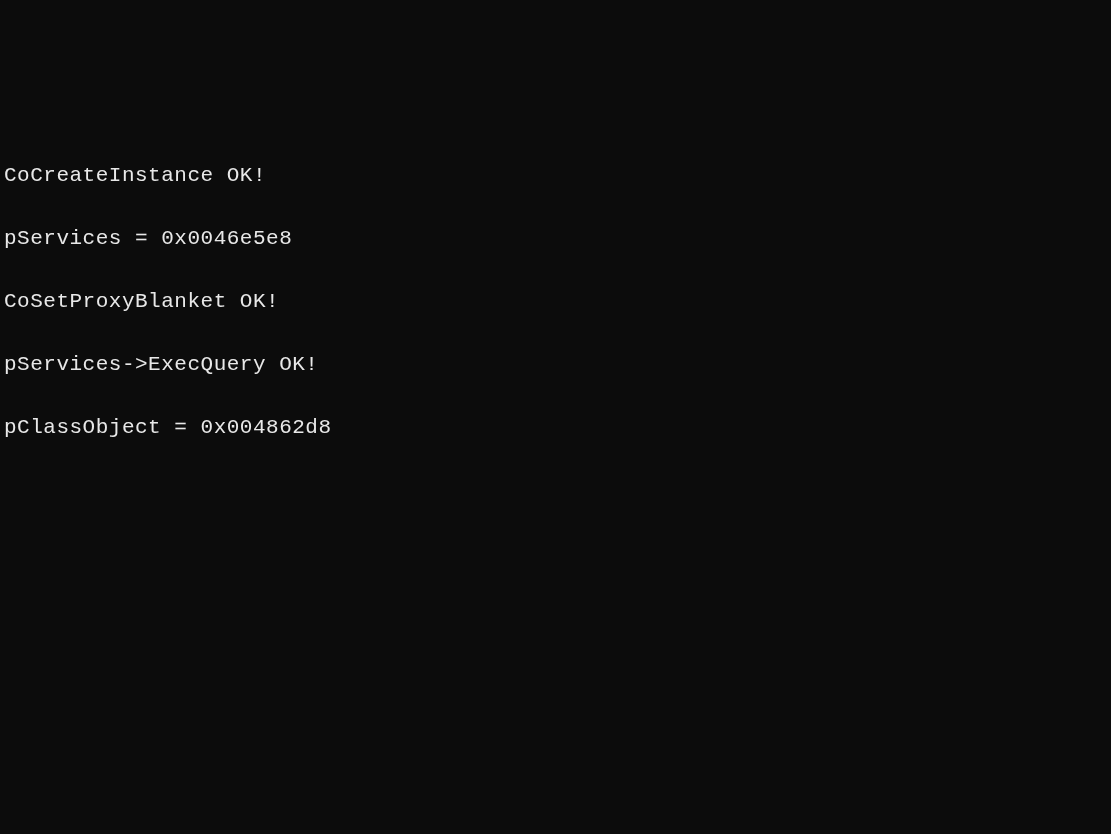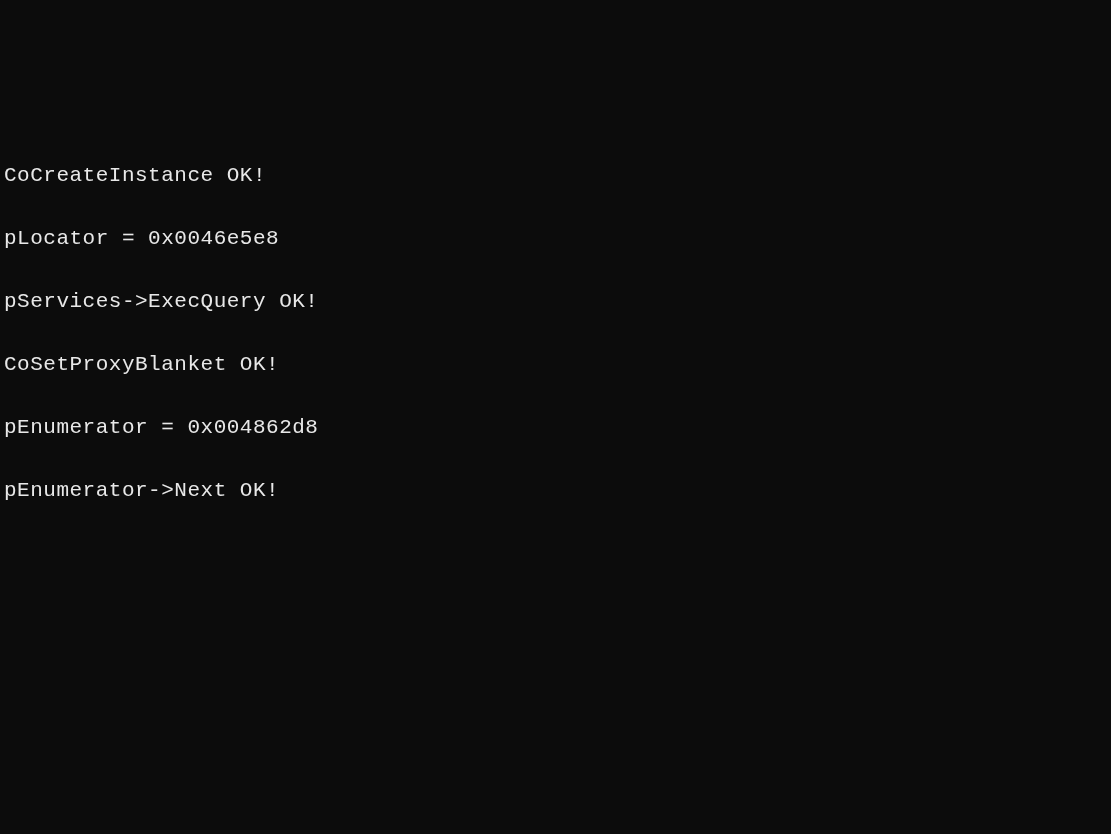--- a/index.html
+++ b/index.html
@@ -30,25 +30,24 @@
       font-family: Liberation Mono, monospace;
     }
   </style>
 </head>
 <body>
 
 
 
 <div class="terminal-output">
 <span class="line">CoCreateInstance OK!</span>
-<span class="line">pLocator = 0x0046e5e8</span>
+<span class="line">pServices = 0x0046e5e8</span>
+<span class="line">CoSetProxyBlanket OK!</span>
 <span class="line">pServices-&gt;ExecQuery OK!</span>
-<span class="line">CoSetProxyBlanket OK!</span>
-<span class="line">pEnumerator = 0x004862d8</span>
-<span class="line">pEnumerator-&gt;Next OK!</span>
+<span class="line">pClassObject = 0x004862d8</span>
 <span class="line"> </span>
 
 
 
 
 
 
 
 
 

